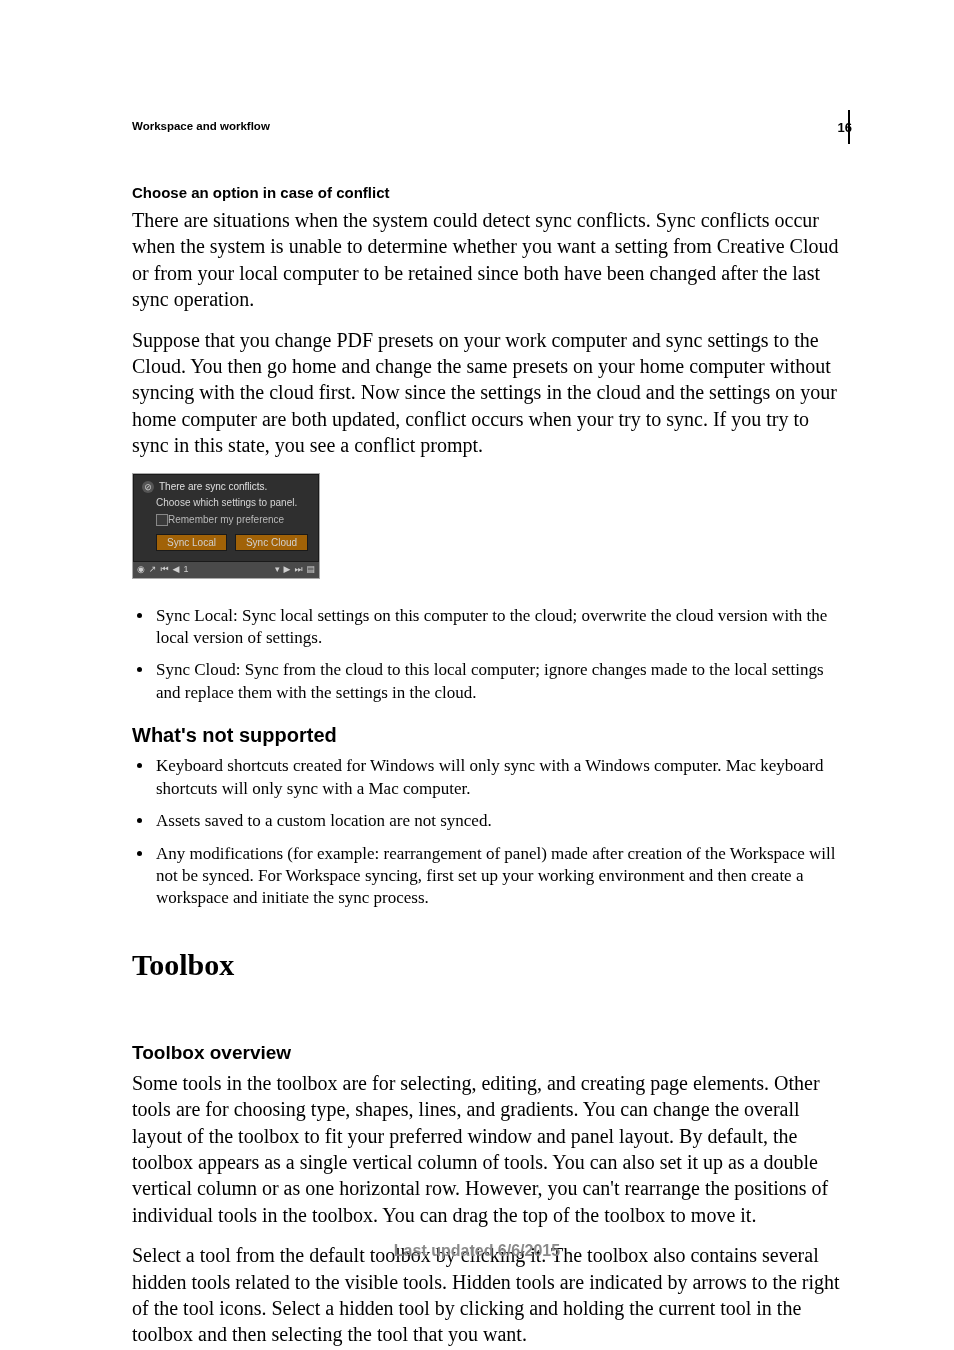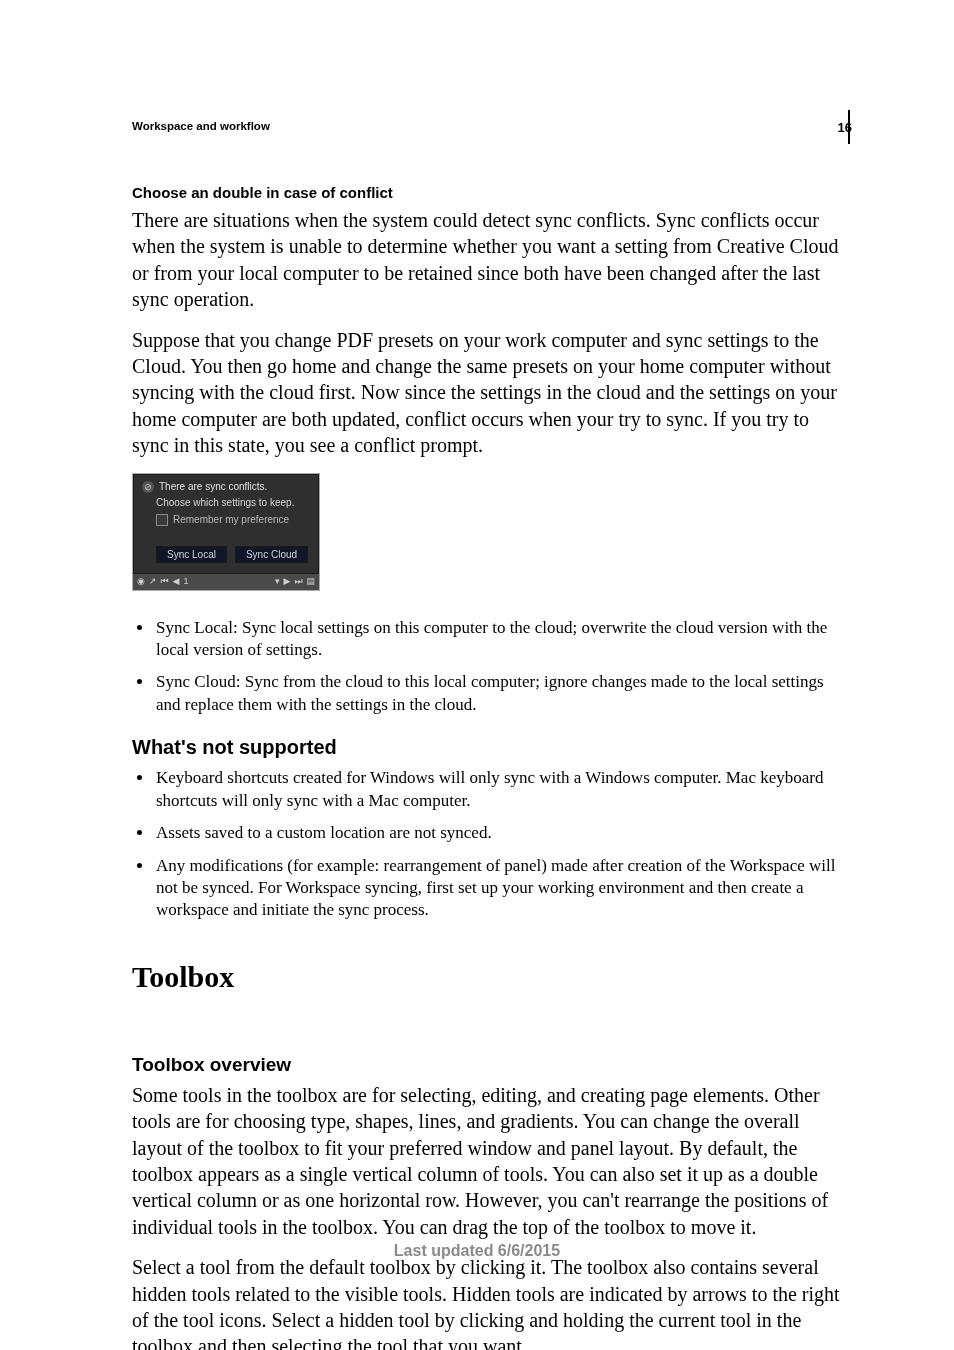--- a/index.html
+++ b/index.html
@@ -73,38 +73,37 @@
     color: #e0e0e0;
   }
   .dialog-sub {
     padding-left: 14px;
     margin-bottom: 6px;
   }
   .dialog-checkrow {
     padding-left: 14px;
     display: flex;
     align-items: center;
-    gap: 5px;
-    margin-bottom: 20px;
+    margin-bottom: 8px;
     color: #b8b8b8;
   }
   .chk {
     width: 10px; height: 10px;
     border: 1px solid #888;
     background: #3a3a3a;
     display: inline-block;
   }
   .dialog-btnrow {
     display: flex;
     gap: 8px;
     padding-left: 14px;
   }
   .dlg-btn {
     border: 1px solid #1a1a1a;
-    background: #0f172a;
+    background: #a16207;
     color: #d0d0d0;
     font-size: 10px;
     padding: 2px 10px;
   }
   .dialog-statusbar {
     background: #4a4a4a;
     height: 16px;
     display: flex;
     align-items: center;
     justify-content: space-between;
@@ -164,31 +163,31 @@
 </style>
 </head>
 <body>
 
 <div class="page">
   <div class="pagenum-rule"></div>
   <div class="pagenum">16</div>
 
   <div class="running-head">Workspace and workflow</div>
 
-  <h3 class="conflict-head">Choose an double in case of conflict</h3>
+  <h3 class="conflict-head">Choose an option in case of conflict</h3>
   <p class="body">There are situations when the system could detect sync conflicts. Sync conflicts occur when the system is unable to determine whether you want a setting from Creative Cloud or from your local computer to be retained since both have been changed after the last sync operation.</p>
   <p class="body">Suppose that you change PDF presets on your work computer and sync settings to the Cloud. You then go home and change the same presets on your home computer without syncing with the cloud first. Now since the settings in the cloud and the settings on your home computer are both updated, conflict occurs when your try to sync. If you try to sync in this state, you see a conflict prompt.</p>
 
   <div class="dialog-shot">
     <div class="dialog-inner">
       <div class="dialog-titlebar">
         <span class="nosync-icon">⊘</span>
         <span>There are sync conflicts.</span>
       </div>
-      <div class="dialog-sub">Choose which settings to keep.</div>
+      <div class="dialog-sub">Choose which settings to panel.</div>
       <div class="dialog-checkrow">
         <span class="chk"></span>
         <span>Remember my preference</span>
       </div>
       <div class="dialog-btnrow">
         <span class="dlg-btn">Sync Local</span>
         <span class="dlg-btn">Sync Cloud</span>
       </div>
     </div>
     <div class="dialog-statusbar">

